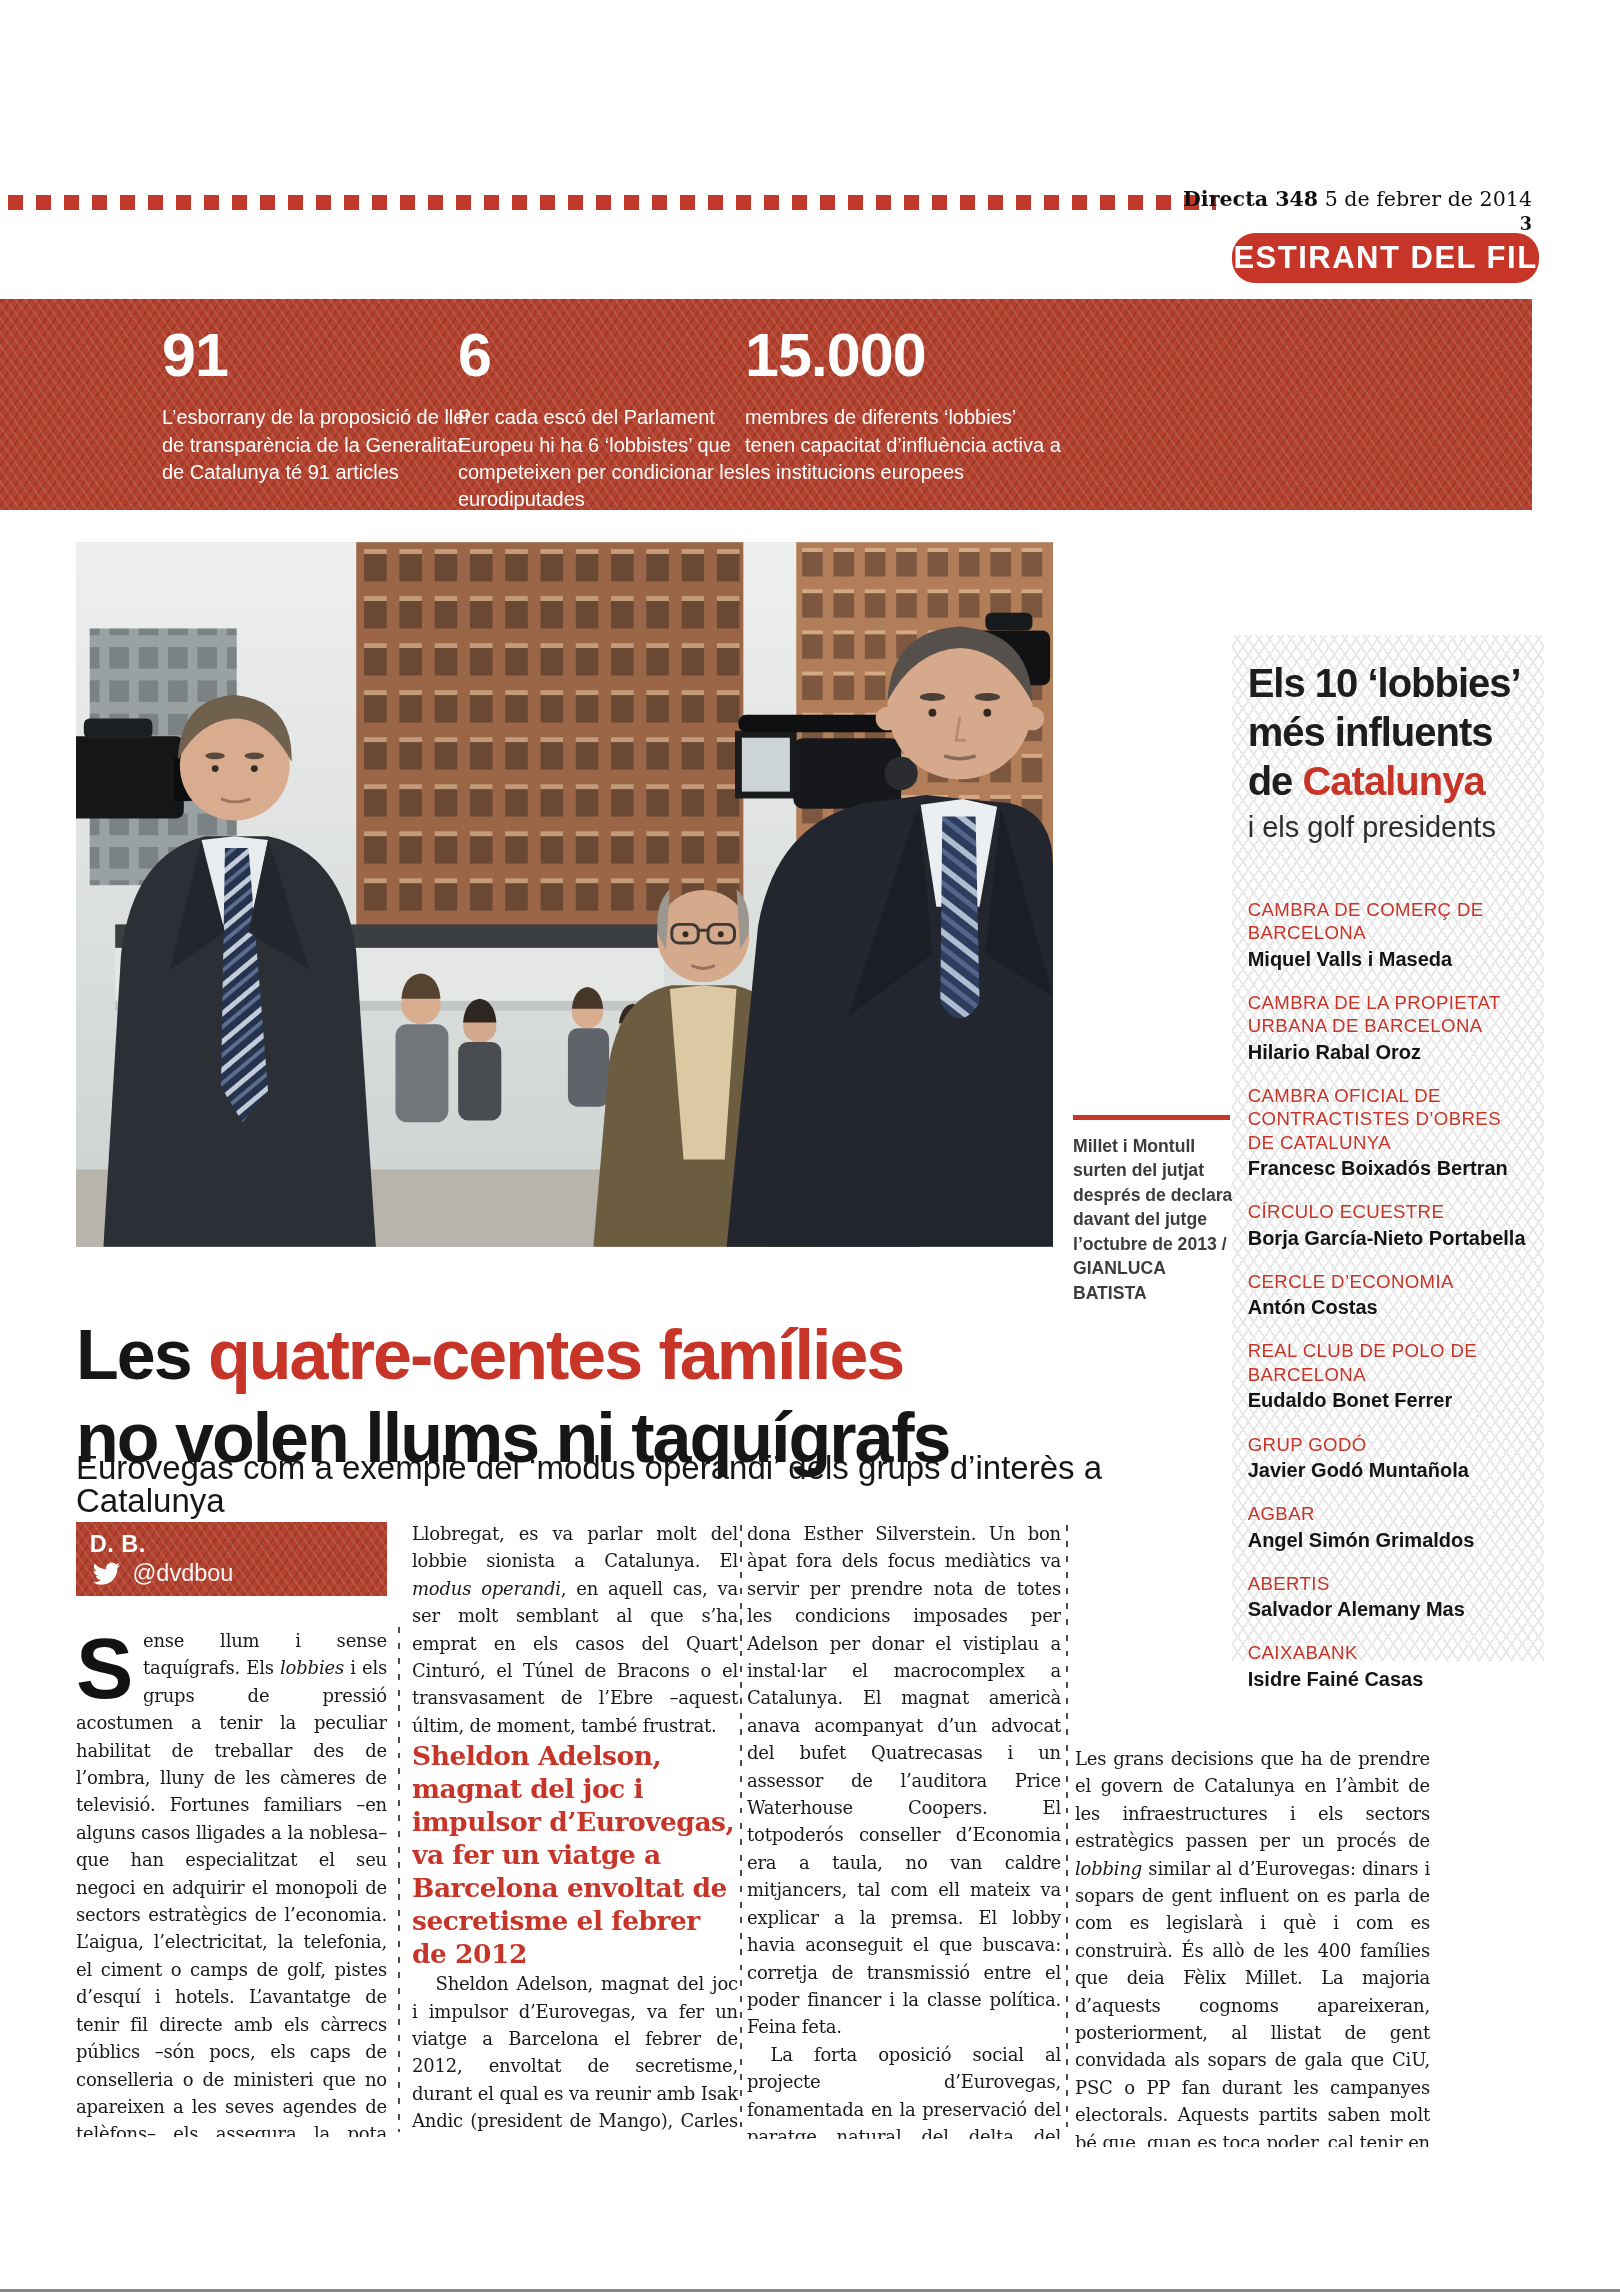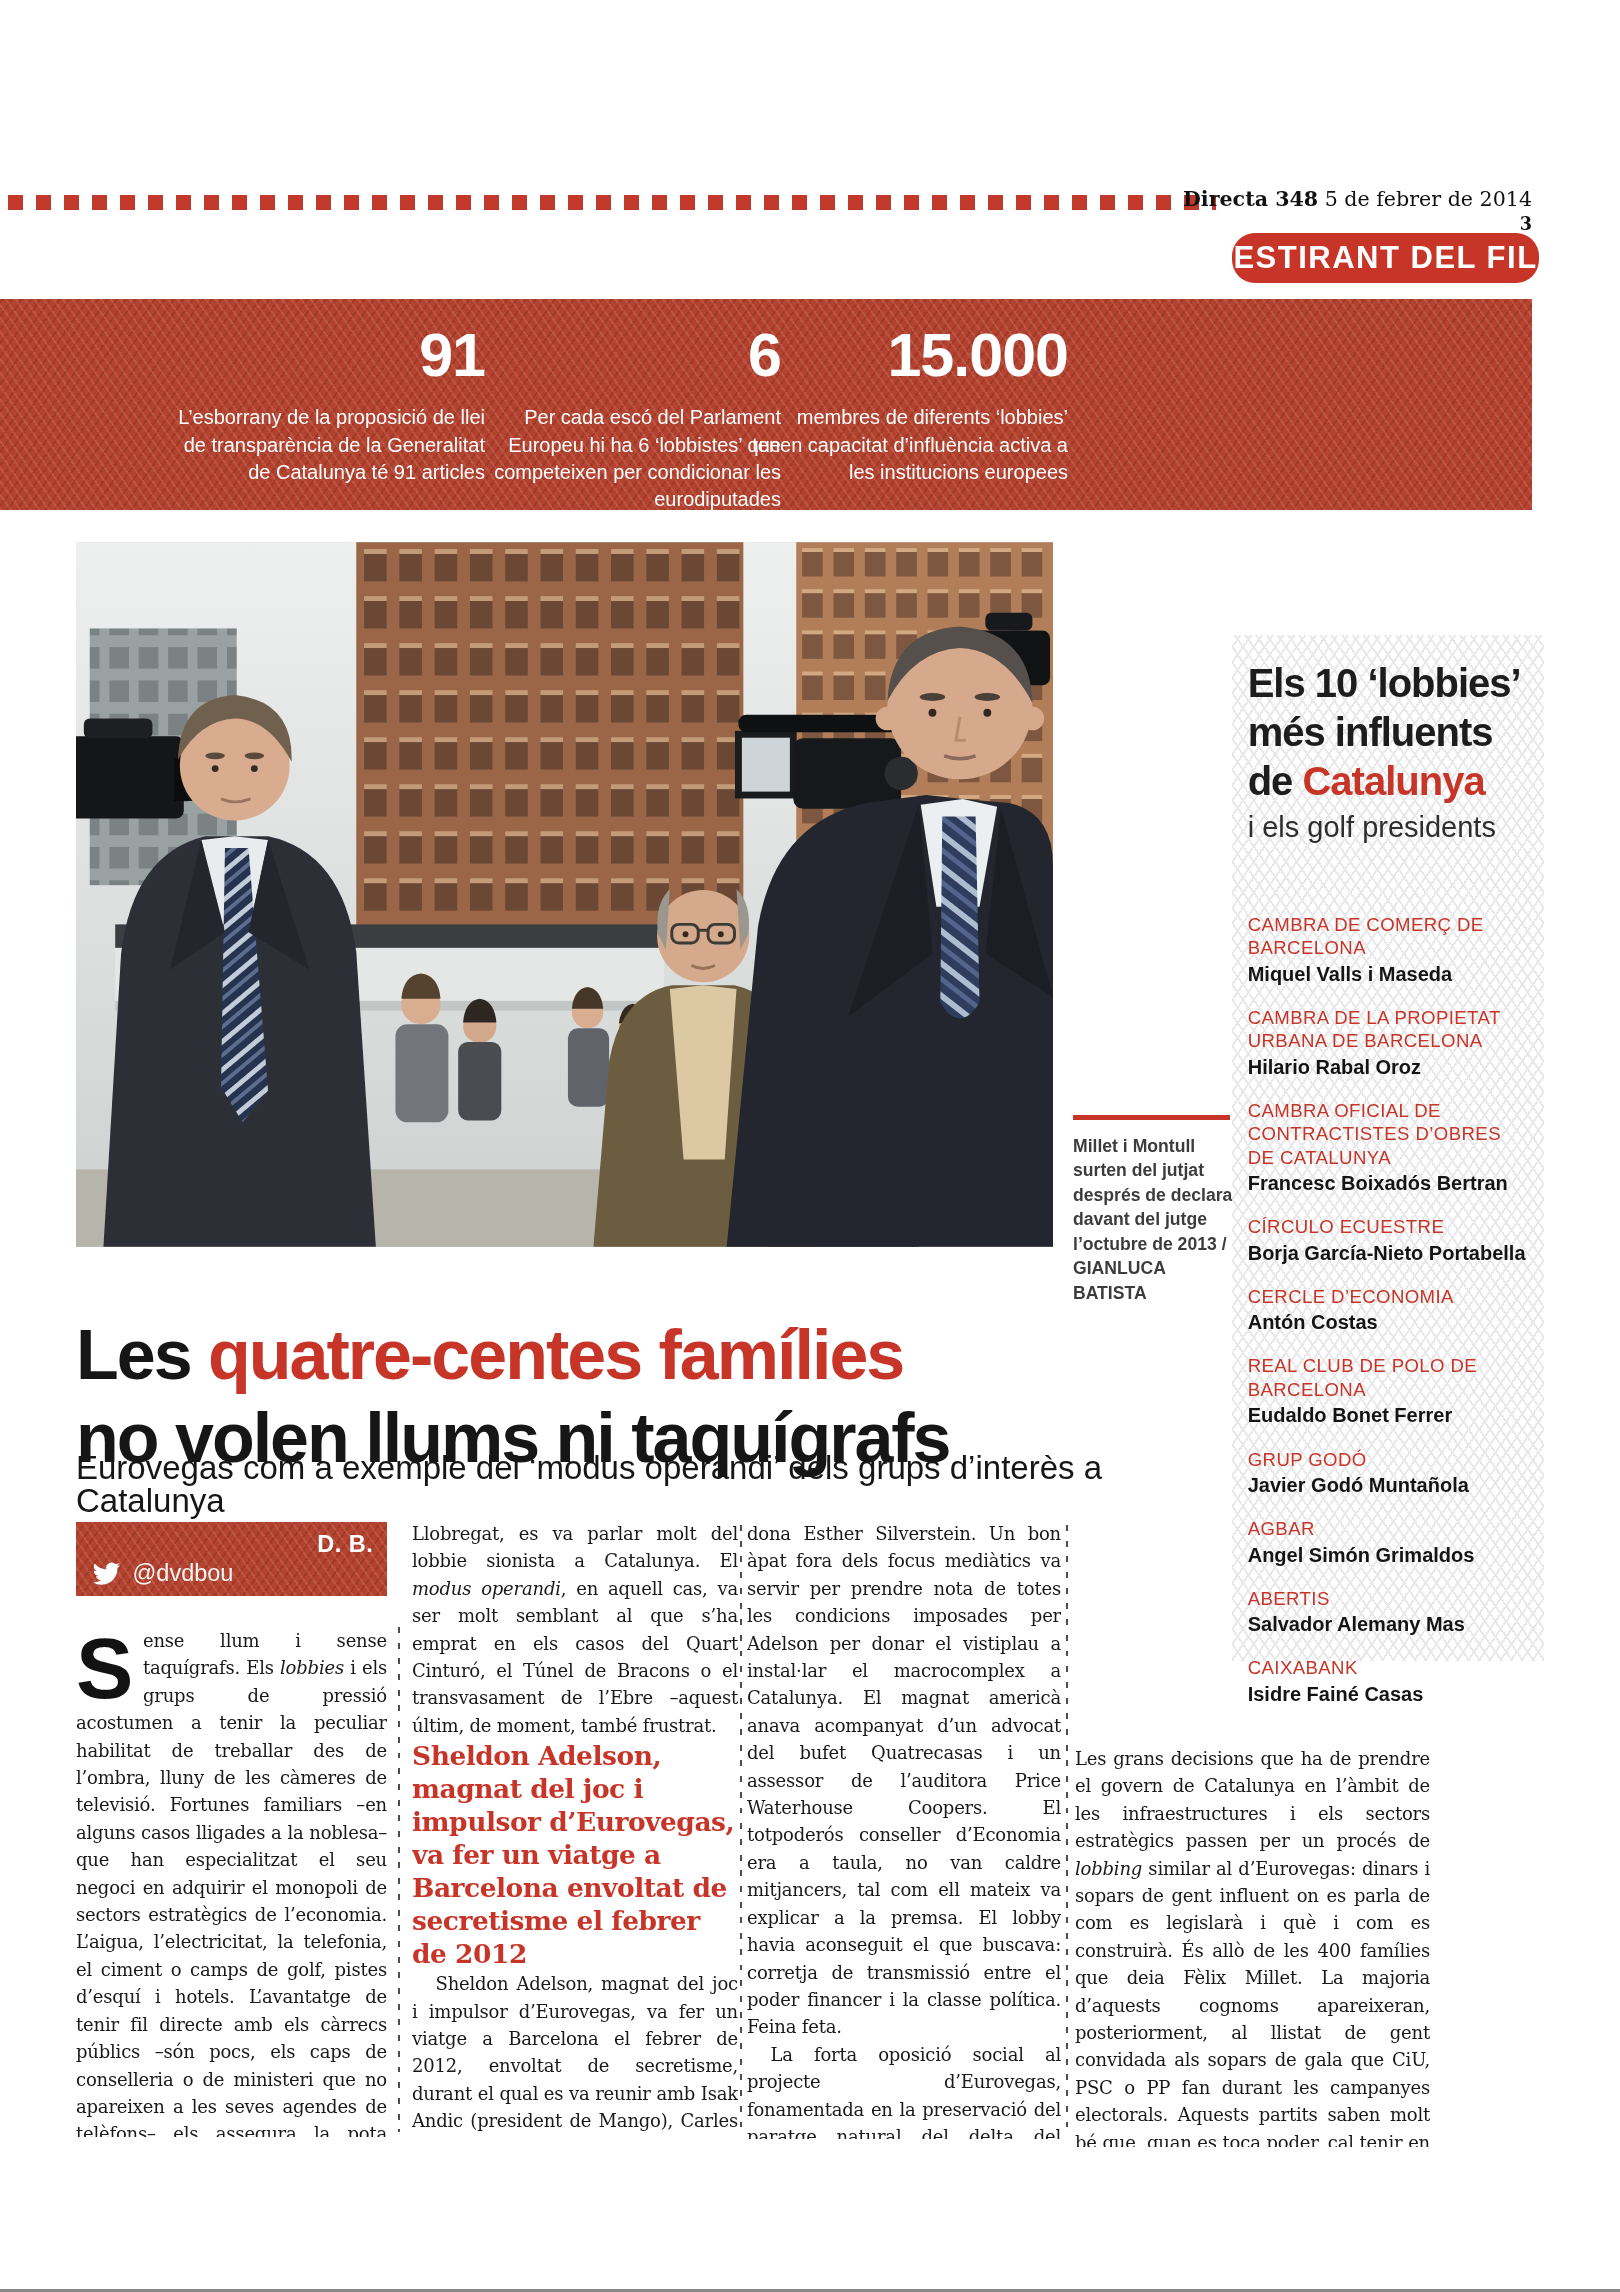--- a/index.html
+++ b/index.html
@@ -25,21 +25,20 @@
     display:flex;align-items:center;justify-content:center;
     font-size:31px;font-weight:bold;letter-spacing:1.5px;border-radius:23px;
   }
 
   
   .red-tex{
     background-color:#b5422f;
     background-image:
       repeating-linear-gradient(55deg, rgba(255,255,255,.10) 0 2px, transparent 2px 7.8px),
       repeating-linear-gradient(-55deg, rgba(0,0,0,.12) 0 2px, transparent 2px 7.8px);
-    text-align: right;
   }
   .band{left:0;top:299px;width:1532px;height:211px;}
   .stat{position:absolute;color:#fff;width:323px;}
   .stat .num{font-size:61px;font-weight:bold;line-height:63px;letter-spacing:-1px;}
   .stat .txt{font-size:20px;line-height:27.4px;margin-top:17.6px;font-weight:400;}
   .stat1{left:162px;top:24.5px;}
   .stat2{left:458px;top:24.5px;}
   .stat3{left:745px;top:24.5px;}
 
   
@@ -52,21 +51,21 @@
   .sidebar{
     left:1232px;top:635px;width:312px;height:1026px;box-sizing:border-box;
     padding:23.5px 15.7px 15.7px 15.7px;background-color:#fff;
     background-image:
       repeating-linear-gradient(55deg,#e9e9e9 0 2px, transparent 2px 8.8px),
       repeating-linear-gradient(-55deg,#e9e9e9 0 2px, transparent 2px 8.8px);
   }
   .sb-title{font-size:40px;line-height:49px;font-weight:bold;color:#1d1d1d;letter-spacing:-1px;margin:0;}
   .sb-title .red{color:#c63528;}
   .sb-sub{font-size:29px;line-height:39px;color:#2e2e2e;font-weight:400;margin:2px 0 0 0;}
-  .sb-list{margin-top:66px;}
+  .sb-list{margin-top:51px;}
   .sb-item{margin-bottom:18.6px;}
   .sb-org{color:#c63528;font-size:18.6px;line-height:23.5px;letter-spacing:0.4px;text-transform:uppercase;}
   .sb-name{color:#141414;font-size:20px;line-height:25.5px;font-weight:bold;margin-top:2px;}
 
   
   .headline{left:76px;top:1267px;width:1127px;font-weight:bold;
     font-size:70px;line-height:83px;letter-spacing:-2px;color:#161616;}
   .headline .red{color:#c63528;}
   .standfirst{left:76px;top:1451px;width:1078px;font-size:33px;line-height:33px;color:#161616;}
 

